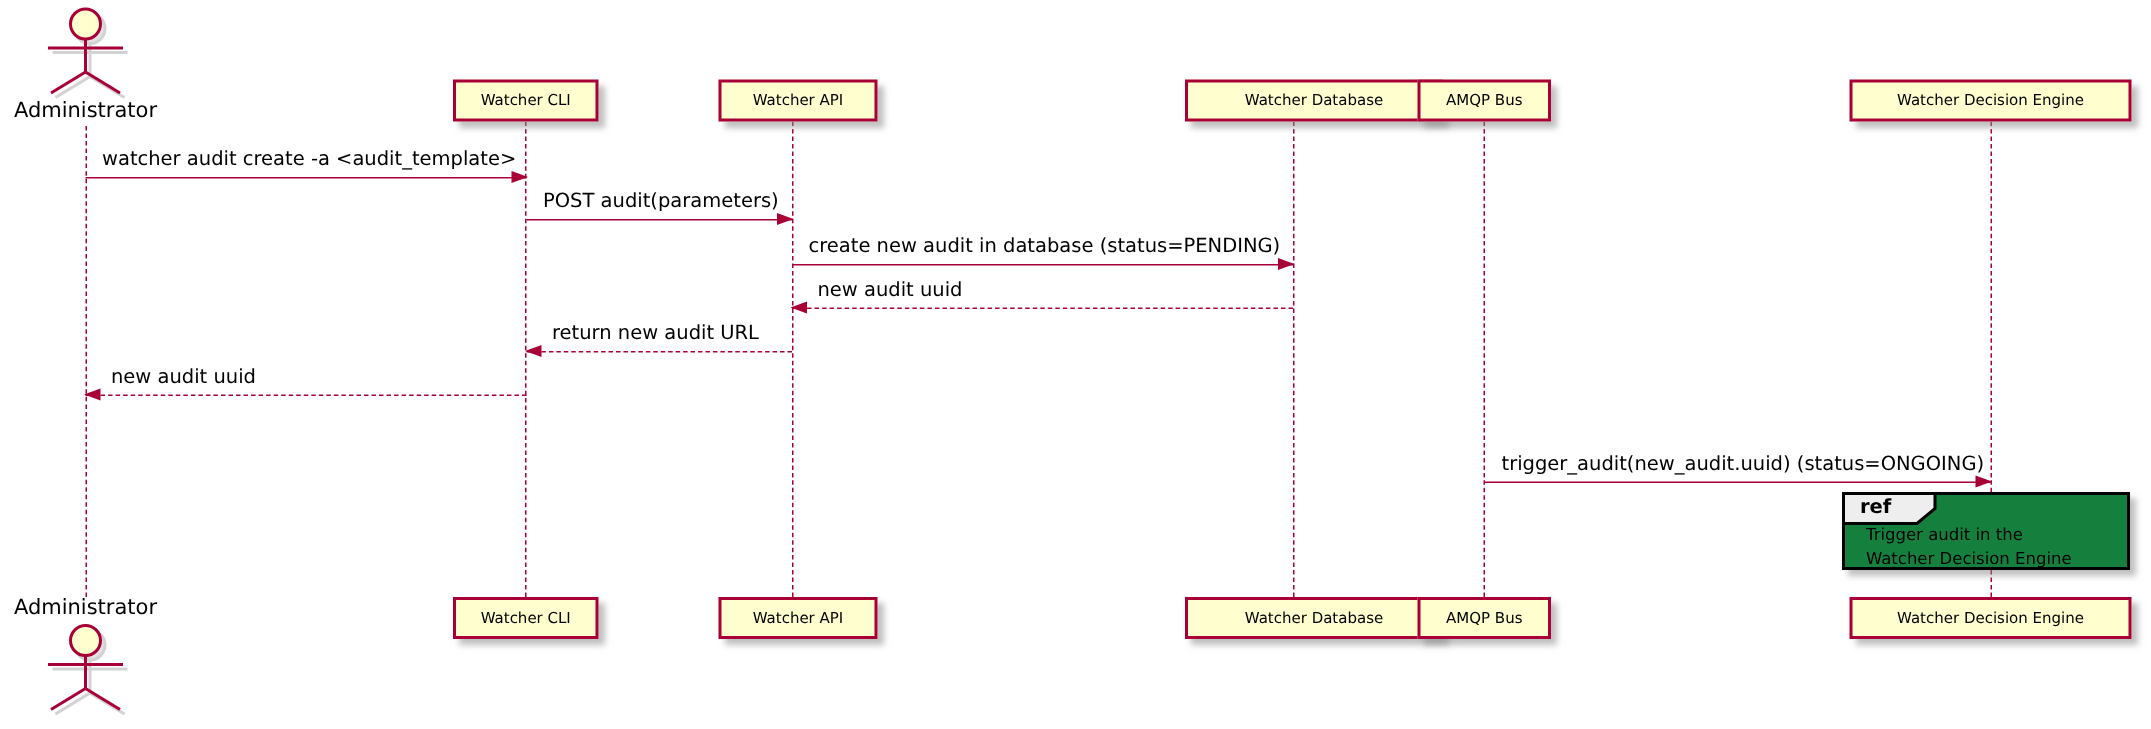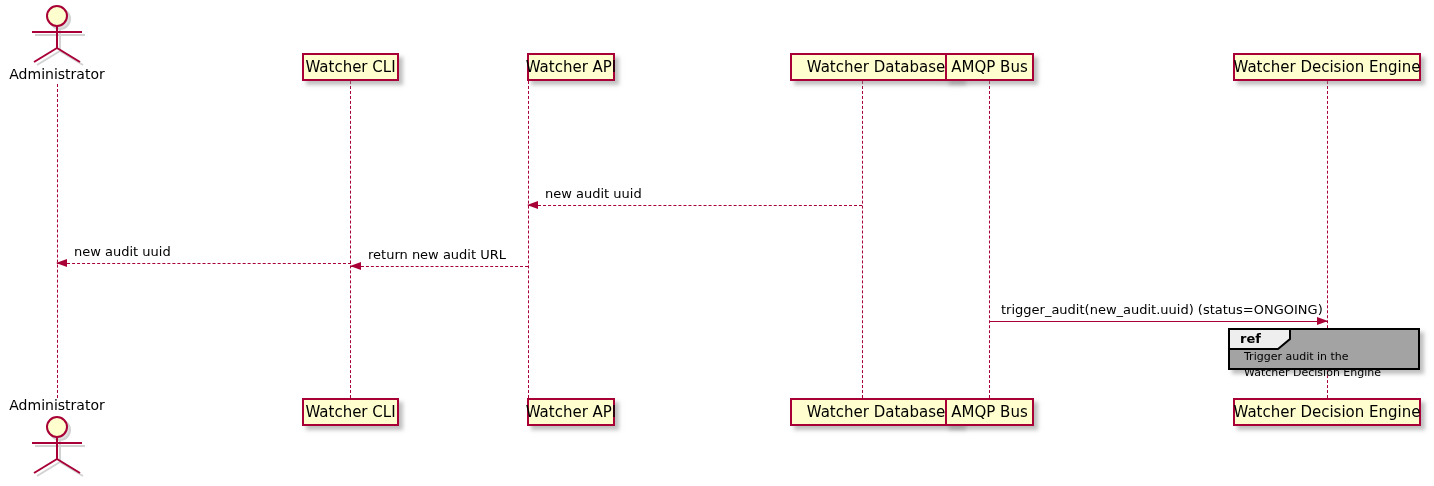--- a/index.html
+++ b/index.html
@@ -32,27 +32,27 @@
   .pbox {
     position: absolute;
     height: 28px;
     box-sizing: border-box;
     background: #FEFECE;
     border: 2px solid #A80036;
     box-shadow: 4px 4px 4px rgba(140,140,140,0.55);
     display: flex;
     align-items: center;
     justify-content: center;
-    font-size: 15px;
+    font-size: 10px;
     white-space: nowrap;
   }
   .row-top    { top: 53px; }
   .row-bottom { top: 398px; }
   .p-cli  { left: 302px;  width: 97px; }
-  .p-api  { left: 479px;  width: 88px; margin-left: 48px; }
+  .p-api  { left: 479px;  width: 106px; }
   .p-db   { left: 790px;  width: 172px; }
   .p-amqp { left: 945px;  width: 89px; }
   .p-wde  { left: 1233px; width: 188px; }
 
   
   .actor { position: absolute; left: 0; width: 114px; text-align: center; }
   .actor-top    { top: 2px; }
   .actor-bottom { top: 397px; }
   .actor-label { font-size: 14px; line-height: 16px; }
   .actor svg { display: block; margin: 0 auto; }
@@ -80,34 +80,34 @@
     border-top: 4.5px solid transparent;
     border-bottom: 4.5px solid transparent;
   }
   .arr-right { right: -1px; border-left: 11px solid #A80036; }
   .arr-left  { left: -1px;  border-right: 11px solid #A80036; }
 
   .m1 { left: 57px;  top: 99px;  width: 294px; }
   .m2 { left: 351px; top: 127px; width: 177px; }
   .m3 { left: 528px; top: 157px; width: 334px; }
   .m4 { left: 528px; top: 186px; width: 334px; }
-  .m5 { left: 351px; top: 215px; width: 177px; margin-top: 32px; }
+  .m5 { left: 351px; top: 215px; width: 177px; }
   .m6 { left: 57px;  top: 244px; width: 294px; }
   .m7 { left: 528px; top: 273px; width: 461px; }
   .m8 { left: 990px; top: 302px; width: 337px; }
 
   
   .ref-box {
     position: absolute;
     left: 1228px;
     top: 328px;
     width: 192px;
-    height: 42px;
+    height: 52px;
     box-sizing: border-box;
-    background: #a3a3a3;
+    background: #15803d;
     border: 2px solid #000000;
     box-shadow: 4px 4px 4px rgba(140,140,140,0.55);
   }
   .ref-tab { position: absolute; left: -2px; top: -2px; }
   .ref-keyword {
     position: absolute;
     left: 10px;
     top: 1px;
     font-size: 13px;
     font-weight: bold;
@@ -184,20 +184,38 @@
   <div class="pbox row-top p-db">
       <span>Watcher Database</span>
     </div>
   <div class="pbox row-top p-amqp">
       <span>AMQP Bus</span>
     </div>
   <div class="pbox row-top p-wde">
       <span>Watcher Decision Engine</span>
     </div>
 
+  <div class="message m1 solid">
+    <div class="msg-label">watcher audit create -a &lt;audit_template&gt;</div>
+    <div class="msg-line">
+        <span class="arr arr-right"></span>
+      </div>
+  </div>
+  <div class="message m2 solid">
+    <div class="msg-label">POST audit(parameters)</div>
+    <div class="msg-line">
+        <span class="arr arr-right"></span>
+      </div>
+  </div>
+  <div class="message m3 solid">
+    <div class="msg-label">create new audit in database (status=PENDING)</div>
+    <div class="msg-line">
+        <span class="arr arr-right"></span>
+      </div>
+  </div>
   <div class="message m4 dashed">
     <div class="msg-label">new audit uuid</div>
     <div class="msg-line">
         <span class="arr arr-left"></span>
       </div>
   </div>
   <div class="message m5 dashed">
     <div class="msg-label">return new audit URL</div>
     <div class="msg-line">
         <span class="arr arr-left"></span>

